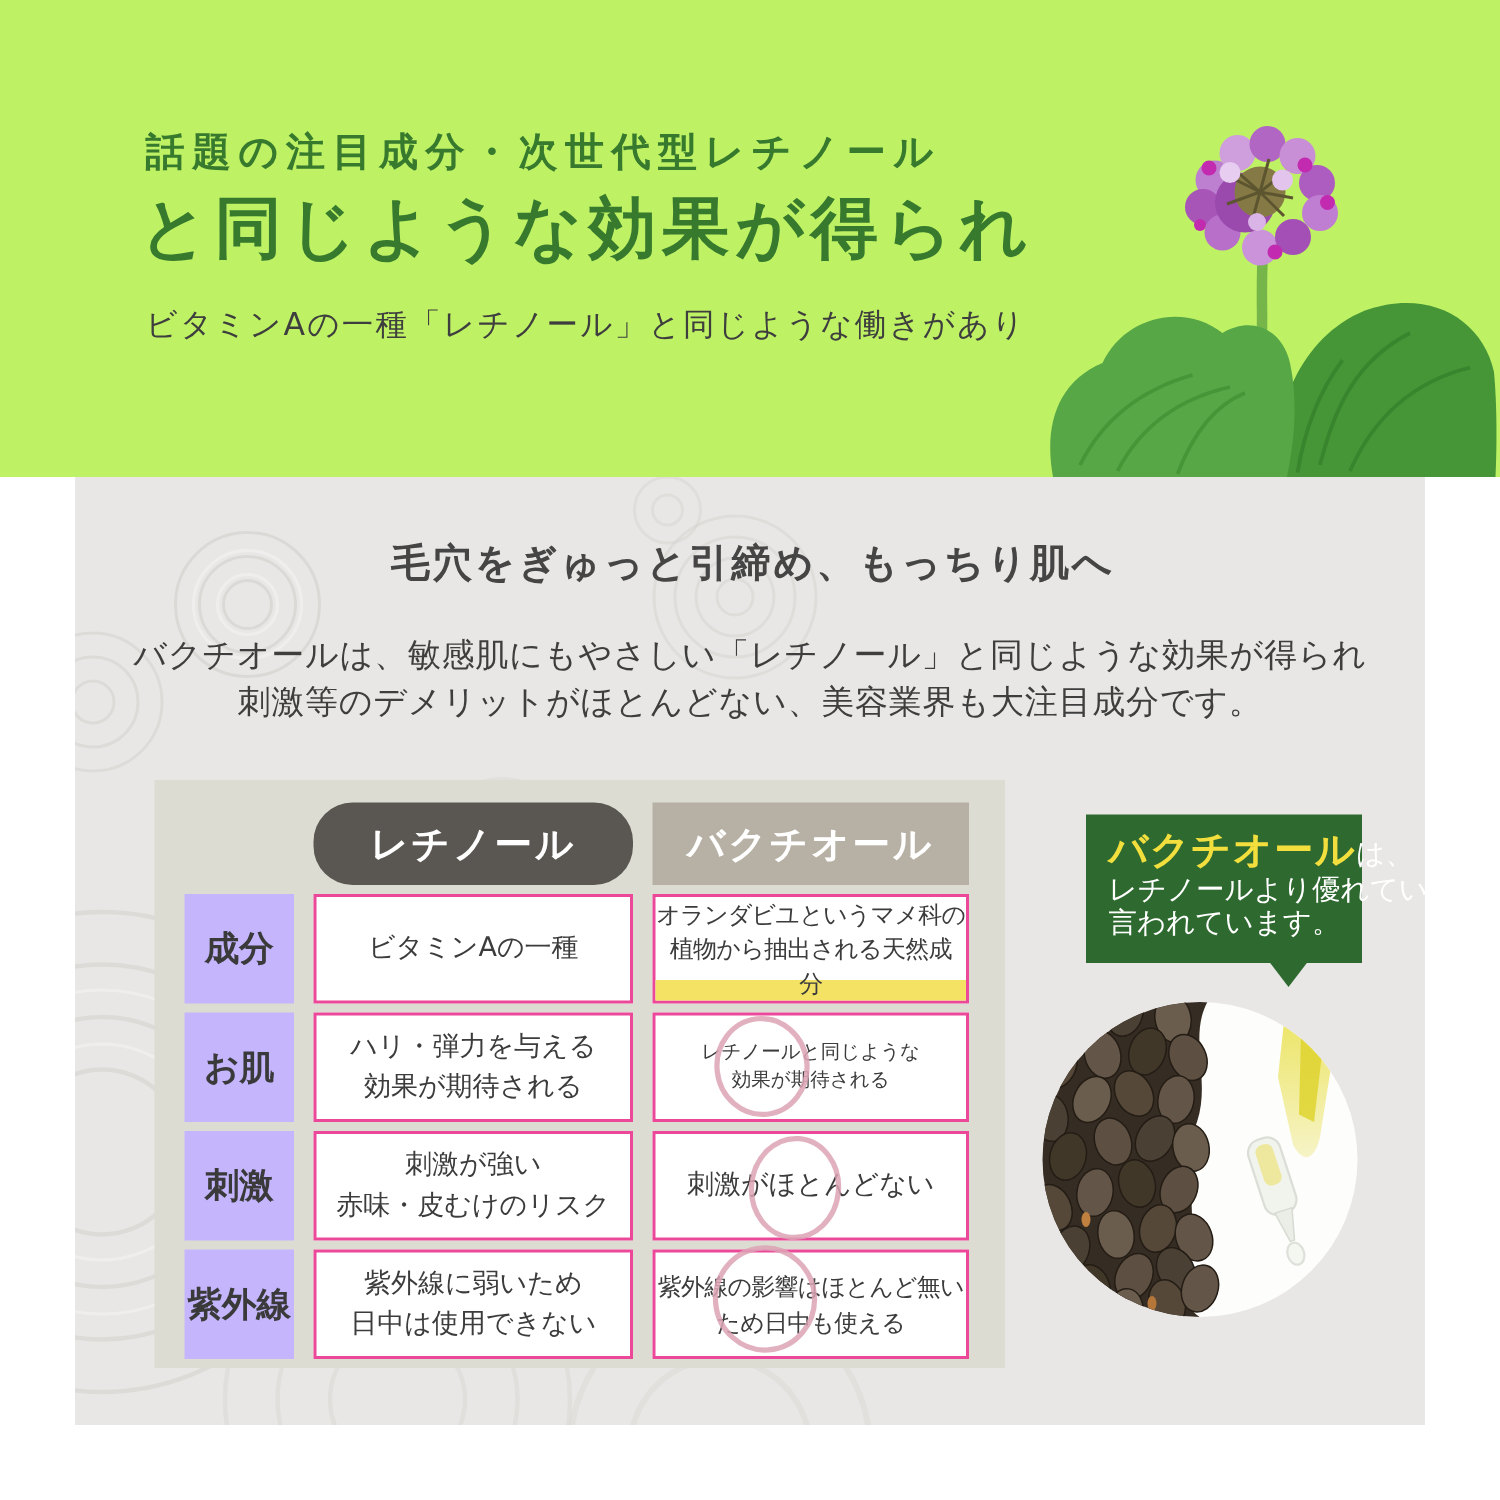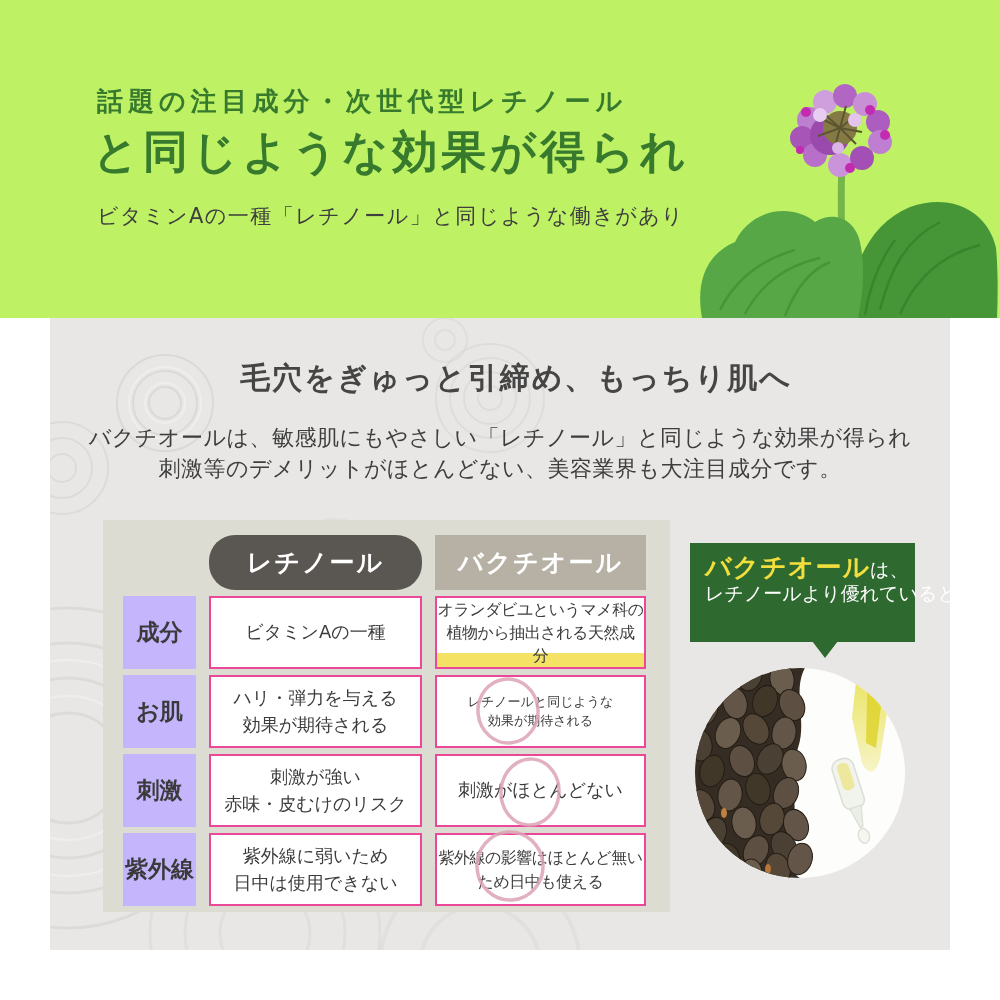--- a/index.html
+++ b/index.html
@@ -48,22 +48,22 @@
   }
   .flower-svg{position:absolute;left:690px;top:70px;width:310px;height:248px;}
 
   
   .panel{
     position:absolute;left:50px;top:318px;width:900px;height:632px;
     background:var(--panel-gray);overflow:hidden;
   }
   .ripples{position:absolute;left:0;top:0;width:900px;height:632px;pointer-events:none;}
   .sec-heading{
-    position:absolute;left:16px;top:40px;width:900px;text-align:center;
-    font-size:30px;font-weight:bold;letter-spacing:2px;color:#454545;
+    position:absolute;left:2px;top:40px;width:900px;text-align:center;
+    font-size:26px;font-weight:bold;letter-spacing:2px;color:#454545;
   }
   .sec-para{
     position:absolute;left:0;top:104px;width:900px;text-align:center;
     font-size:22px;line-height:1.42;color:#3e3e3e;letter-spacing:0.5px;
   }
 
   
   .cmp-table{
     position:absolute;left:53px;top:202px;width:567px;height:392px;
     background:var(--table-panel);
@@ -89,24 +89,24 @@
     font-size:18px;line-height:1.45;text-align:center;color:var(--text-dark);
   }
   .cell .md{font-size:13px;}
   .cell .sm{font-size:16px;letter-spacing:-0.5px;}
   .ul-yellow{background:linear-gradient(transparent 70%, #f3e263 70%);padding:0 2px;}
 
   .circle-marks{position:absolute;left:0;top:0;width:900px;height:632px;pointer-events:none;}
 
   
   .callout{
-    position:absolute;left:640px;top:225px;width:225px;height:99px;
+    position:absolute;left:674px;top:225px;width:184px;height:99px;
     background:var(--callout-green);color:#fff;box-sizing:border-box;
     padding:9px 0 0 15px;line-height:1.18;font-size:19px;
-    font-family:Liberation Sans, sans-serif;white-space:nowrap;
+    font-family:Liberation Serif, serif;white-space:nowrap;
   }
   .callout::after{
     content:"";position:absolute;left:122px;top:98px;width:0;height:0;
     border-left:13px solid transparent;border-right:13px solid transparent;
     border-top:17px solid var(--callout-green);
   }
   .callout .em{
     color:var(--callout-yellow);font-size:26px;font-weight:bold;letter-spacing:1px;
   }
   .seeds-svg{position:absolute;left:640px;top:345px;width:220px;height:220px;}
@@ -274,20 +274,21 @@
       <g fill="none" stroke="#dda4b5" stroke-width="3.5" opacity="0.85">
         <ellipse cx="458" cy="393" rx="30" ry="32" transform="rotate(-6 458 393)"></ellipse>
         <ellipse cx="480" cy="474" rx="29" ry="33" transform="rotate(5 480 474)"></ellipse>
         <ellipse cx="460" cy="548" rx="33" ry="34" transform="rotate(-4 460 548)"></ellipse>
       </g>
     </svg>
 
     <div class="callout">
       <div><span class="em">バクチオール</span><span>は、</span></div>
       <div>レチノールより優れていると</div>
+      <div>言われています。</div>
     </div>
 
     <svg class="seeds-svg" viewBox="0 0 220 220">
       <defs>
         <clipPath id="seedClip">
             <circle cx="110" cy="110" r="105"></circle>
           </clipPath>
         <linearGradient id="oilGrad" x1="0" y1="0" x2="0" y2="1">
           <stop offset="0" stop-color="#e9e14e"></stop>
             <stop offset="1" stop-color="#f6f3c4"></stop>

